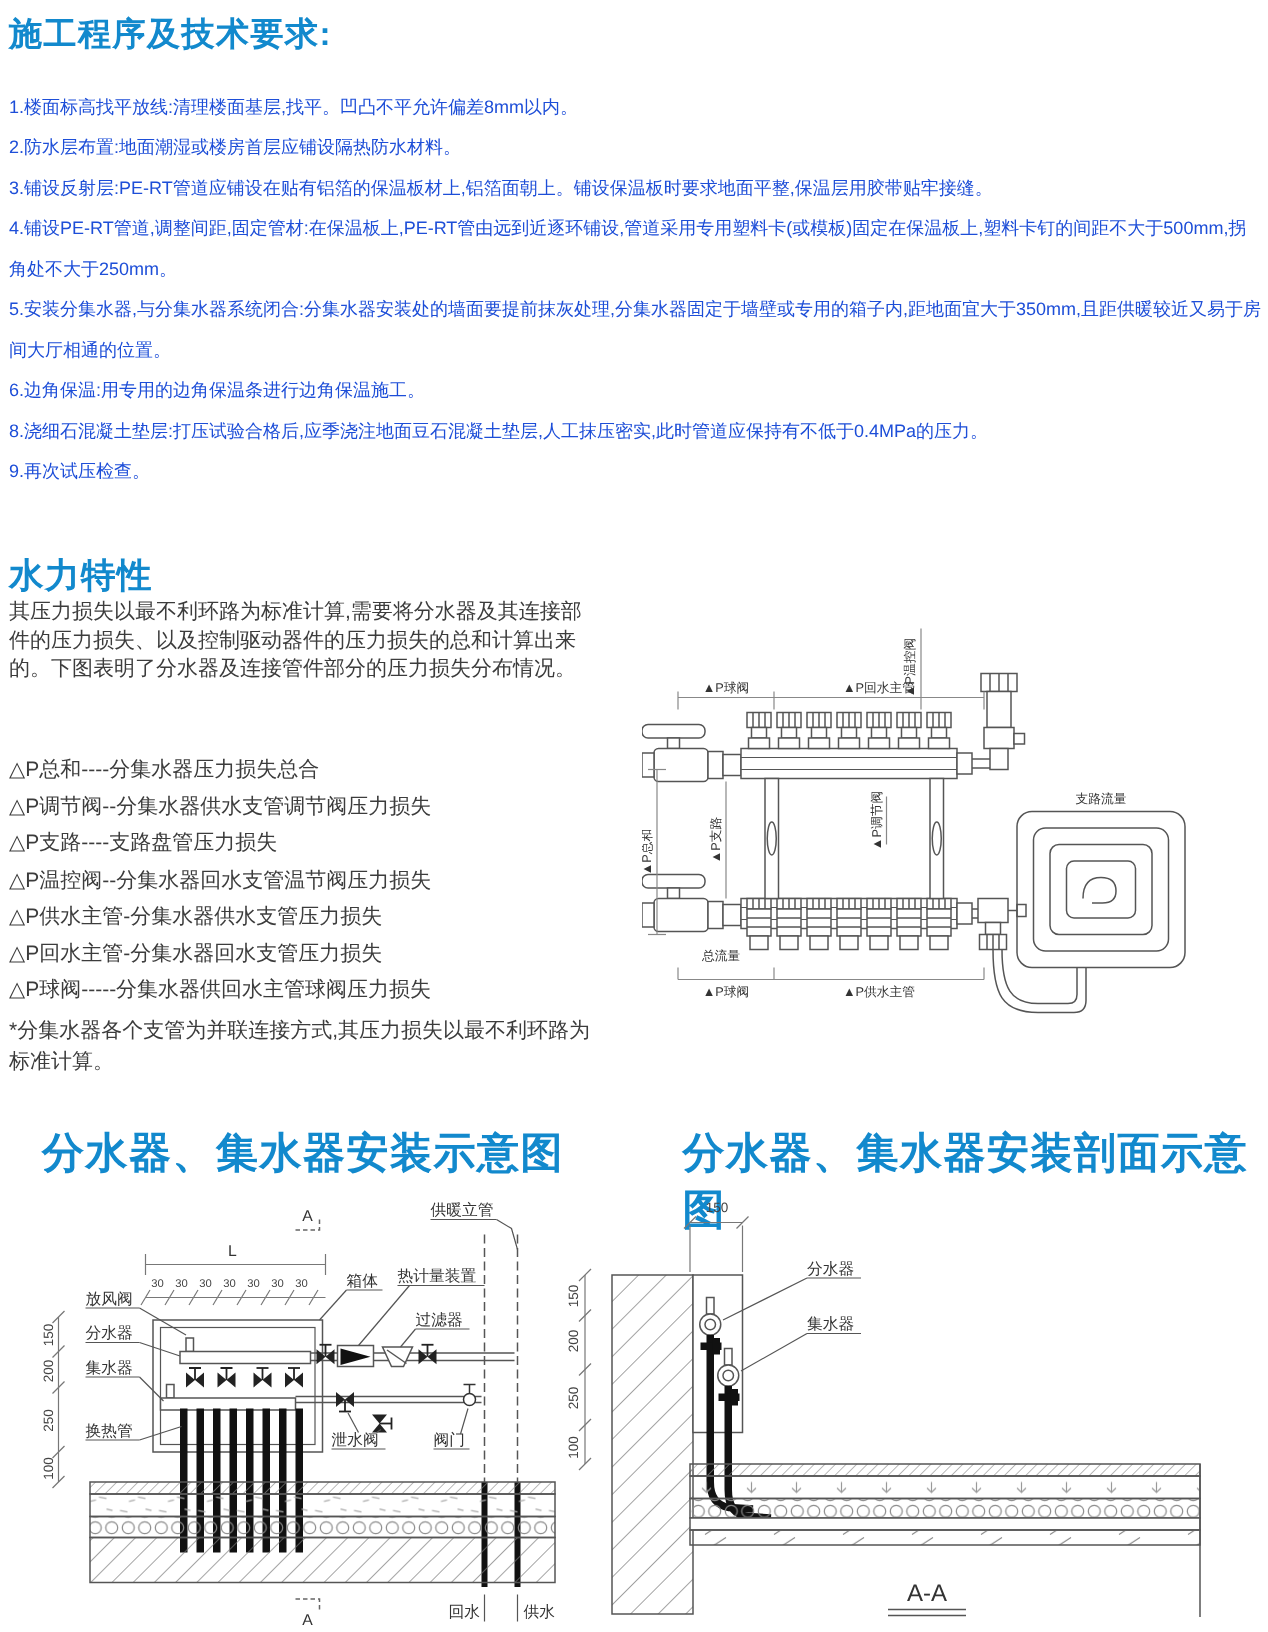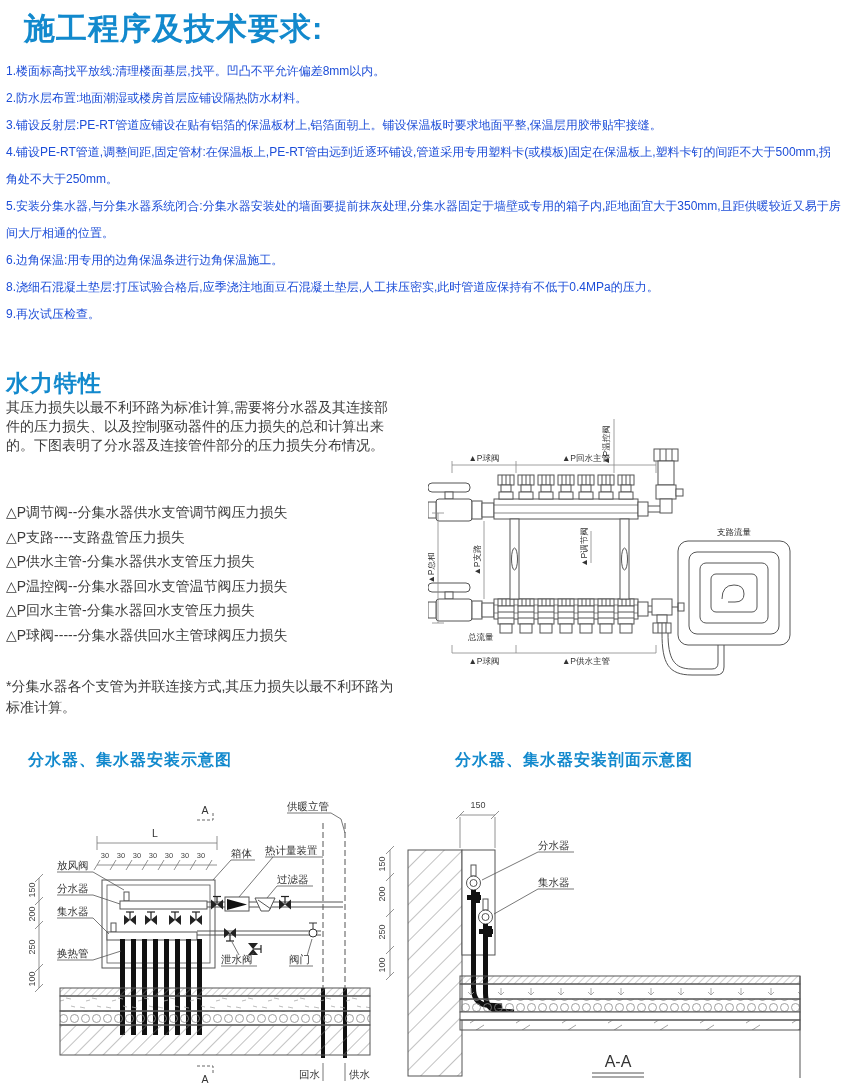--- a/index.html
+++ b/index.html
@@ -1,29 +1,29 @@
 <!DOCTYPE html>
 <html><head>
 <meta charset="utf-8">
 <style>
   *{margin:0;padding:0;box-sizing:border-box}
   html,body{background:#fff}
   .page{position:relative;width:845px;height:1088px;background:#fff;overflow:hidden;
         font-family:"Liberation Sans","DejaVu Sans",sans-serif;color:#3c3c3c}
   .sec-title{position:absolute;font-weight:bold;color:#1289cd;letter-spacing:1px}
-  .main-title{left:24px;top:8px;font-size:31px}
+  .main-title{left:6px;top:8px;font-size:22px}
   .hydraulic-title{left:6px;top:368px;font-size:23px}
   .construction-list{position:absolute;left:6px;top:58px;width:836px;list-style:none;
         font-size:12px;line-height:27px;color:#1d4ed8}
   .intro{position:absolute;left:6px;top:398px;width:392px;font-size:14px;line-height:19px}
   .formula{position:absolute;left:6px;top:459px;font-size:14px;line-height:23px}
   .formula .l2{padding-left:62px}
   .defs{position:absolute;left:6px;top:500px;font-size:14px;line-height:24.5px}
   .footnote{position:absolute;left:6px;top:676px;width:396px;font-size:14px;line-height:21px}
-  .sub-title{position:absolute;top:750px;font-size:16px;font-weight:bold;color:#1289cd;letter-spacing:1px}
+  .sub-title{position:absolute;top:750px;font-size:28px;font-weight:bold;color:#1289cd;letter-spacing:1px}
   .sub-title.left{left:28px}
   .sub-title.right{left:455px}
   svg{position:absolute}
   .manifold-svg{left:428px;top:413px}
   .install-svg{left:25px;top:793px}
   .section-svg{left:372px;top:793px}
   svg text{font-family:"Liberation Sans","DejaVu Sans",sans-serif;fill:#333}
   .dlabel{font-size:8.5px}
   .ilabel{font-size:10.5px}
   .dimnum{font-size:9px;fill:#444}
@@ -43,24 +43,25 @@
     <li>4.铺设PE-RT管道,调整间距,固定管材:在保温板上,PE-RT管由远到近逐环铺设,管道采用专用塑料卡(或模板)固定在保温板上,塑料卡钉的间距不大于500mm,拐角处不大于250mm。</li>
     <li>5.安装分集水器,与分集水器系统闭合:分集水器安装处的墙面要提前抹灰处理,分集水器固定于墙壁或专用的箱子内,距地面宜大于350mm,且距供暖较近又易于房间大厅相通的位置。</li>
     <li>6.边角保温:用专用的边角保温条进行边角保温施工。</li>
     <li>8.浇细石混凝土垫层:打压试验合格后,应季浇注地面豆石混凝土垫层,人工抹压密实,此时管道应保持有不低于0.4MPa的压力。</li>
     <li>9.再次试压检查。</li>
   </ol>
 
   <h2 class="sec-title hydraulic-title">水力特性</h2>
   <p class="intro">其压力损失以最不利环路为标准计算,需要将分水器及其连接部件的压力损失、以及控制驱动器件的压力损失的总和计算出来的。下图表明了分水器及连接管件部分的压力损失分布情况。</p>
   <div class="defs">
+    <div>△P总和----分集水器压力损失总合</div>
     <div>△P调节阀--分集水器供水支管调节阀压力损失</div>
     <div>△P支路----支路盘管压力损失</div>
+    <div>△P温控阀--分集水器回水支管温节阀压力损失</div>
     <div>△P供水主管-分集水器供水支管压力损失</div>
-    <div>△P温控阀--分集水器回水支管温节阀压力损失</div>
     <div>△P回水主管-分集水器回水支管压力损失</div>
     <div>△P球阀-----分集水器供回水主管球阀压力损失</div>
   </div>
   <p class="footnote">*分集水器各个支管为并联连接方式,其压力损失以最不利环路为标准计算。</p>
 
   <svg class="manifold-svg" width="420" height="285" viewBox="0 0 420 285">
     <defs>
       <g id="m_vstack" stroke="#555" fill="#fff" stroke-width="1">
         <rect x="-8" y="62" width="16" height="10"></rect>
         <line x1="-4" y1="62" x2="-4" y2="72"></line>

